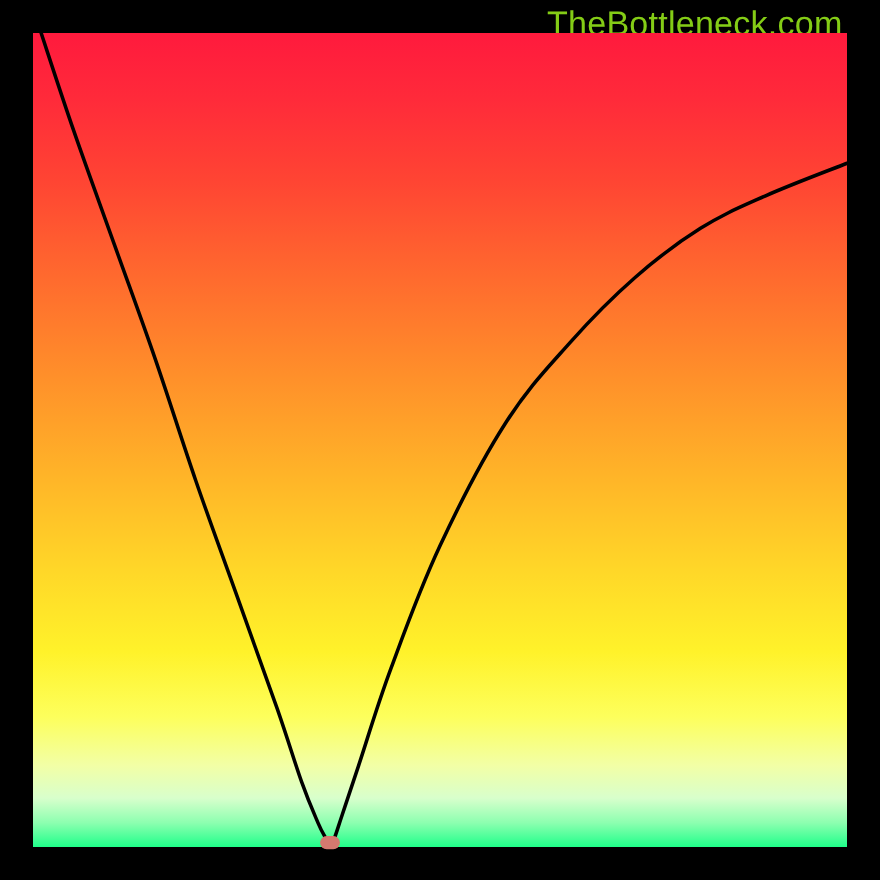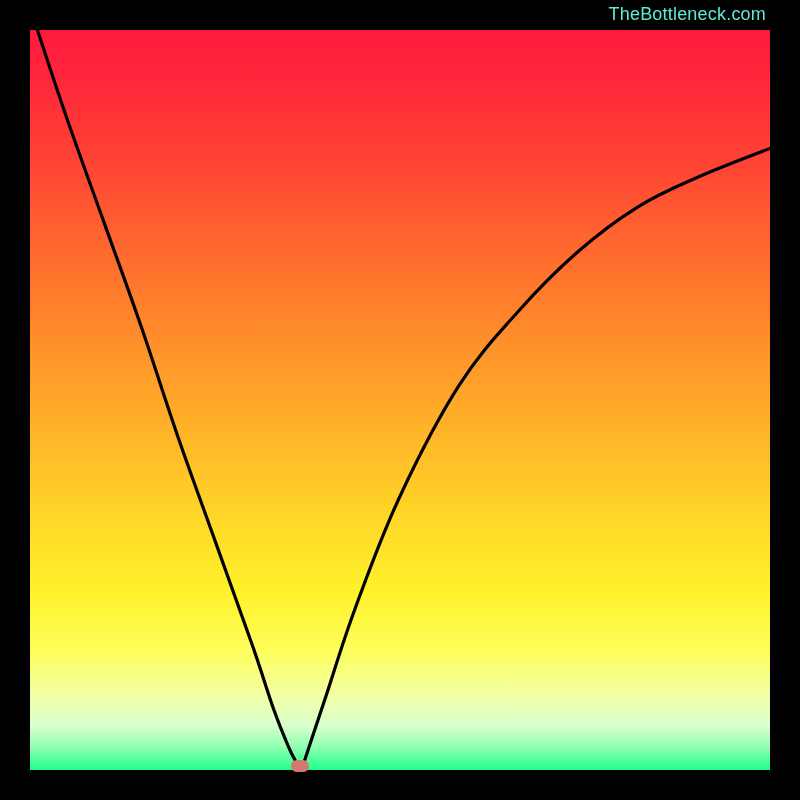--- a/index.html
+++ b/index.html
@@ -29,22 +29,22 @@
       #f2ffa6 90%,
       #d8ffcc 94%,
       #8dffb0 97%,
       #1fff8a 100%);
   }
   .watermark {
     position: absolute;
     top: 4px;
     right: 34px;
     font-family: Arial, Helvetica, sans-serif;
-    font-size: 18px;
-    color: #5eead4;
+    font-size: 31px;
+    color: #84cc16;
     letter-spacing: 0.2px;
     user-select: none;
   }
   .marker {
     position: absolute;
     width: 18px;
     height: 12px;
     background: #d5796f;
     border-radius: 6px;
     transform: translate(-50%, -50%);

